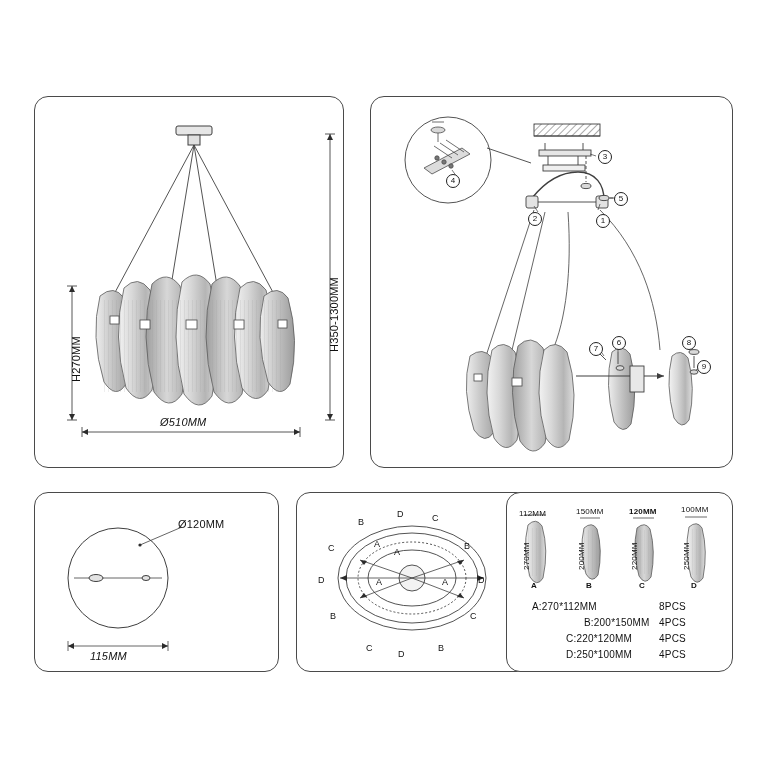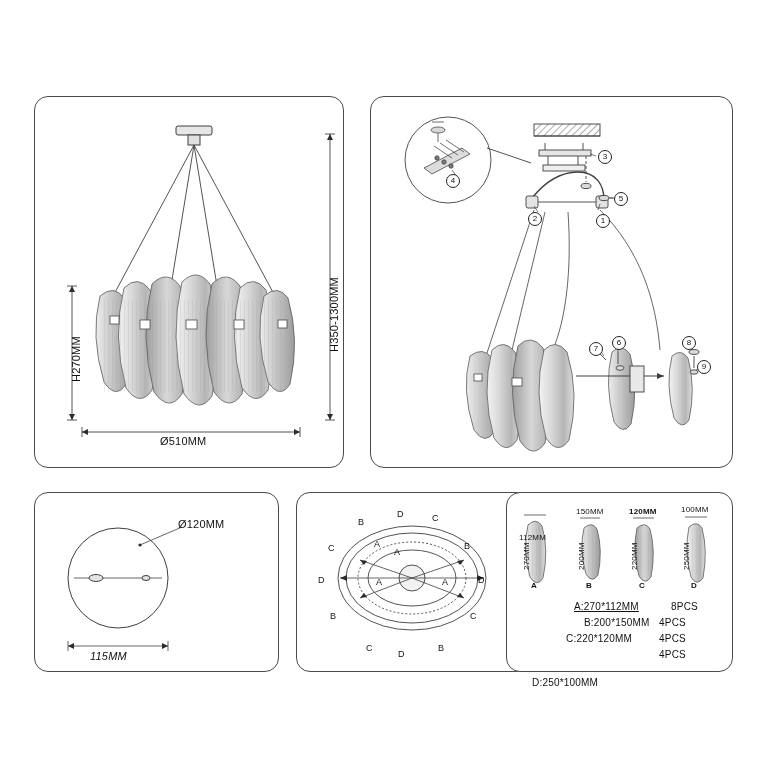--- a/index.html
+++ b/index.html
@@ -300,21 +300,21 @@
     <g stroke="#2b2b2b" stroke-width="0.7" fill="none">
       <path d="M524,515 L546,515"></path>
       <path d="M580,518 L600,518"></path>
       <path d="M633,518 L654,518"></path>
       <path d="M685,517 L707,517"></path>
     </g>
   </svg>
 
   <div class="lbl vert" style="left:70px; top:382px;">H270MM</div>
   <div class="lbl vert" style="left:328px; top:352px;">H350-1300MM</div>
-  <div class="lbl" style="left:160px; top:435px;">Ø510MM</div>
+  <div class="lbl" style="left:160px; top:416px;font-style:italic;">Ø510MM</div>
 
   <div class="lbl" style="left:178px; top:518px;">Ø120MM</div>
   <div class="lbl" style="left:90px; top:650px;font-style:italic;">115MM</div>
 
   <div class="callout-num" style="left:596px; top:214px;">1</div>
   <div class="callout-num" style="left:528px; top:212px;">2</div>
   <div class="callout-num" style="left:598px; top:150px;">3</div>
   <div class="callout-num" style="left:446px; top:174px;">4</div>
   <div class="callout-num" style="left:614px; top:192px;">5</div>
   <div class="callout-num" style="left:612px; top:336px;">6</div>
@@ -332,38 +332,38 @@
   <div class="lbl small" style="left:318px; top:574px;">D</div>
   <div class="lbl small" style="left:376px; top:576px;">A</div>
   <div class="lbl small" style="left:442px; top:576px;">A</div>
   <div class="lbl small" style="left:330px; top:610px;">B</div>
   <div class="lbl small" style="left:366px; top:642px;">C</div>
   <div class="lbl small" style="left:398px; top:648px;">D</div>
   <div class="lbl small" style="left:438px; top:642px;">B</div>
   <div class="lbl small" style="left:470px; top:610px;">C</div>
   <div class="lbl small" style="left:478px; top:574px;">D</div>
 
-  <div class="lbl tiny" style="left:519px; top:532px;">112MM</div>
+  <div class="lbl tiny" style="left:519px; top:508px;">112MM</div>
   <div class="lbl tiny vert" style="left:521px; top:570px;">270MM</div>
   <div class="lbl tiny bold" style="left:531px; top:580px;">A</div>
 
   <div class="lbl tiny" style="left:576px; top:506px;">150MM</div>
   <div class="lbl tiny vert" style="left:576px; top:570px;">200MM</div>
   <div class="lbl tiny bold" style="left:586px; top:580px;">B</div>
 
   <div class="lbl tiny" style="left:629px; top:506px;font-weight:bold;">120MM</div>
   <div class="lbl tiny vert" style="left:629px; top:570px;">220MM</div>
   <div class="lbl tiny bold" style="left:639px; top:580px;">C</div>
 
   <div class="lbl tiny" style="left:681px; top:504px;">100MM</div>
   <div class="lbl tiny vert" style="left:681px; top:570px;">250MM</div>
   <div class="lbl tiny bold" style="left:691px; top:580px;">D</div>
 
-  <div class="lbl mid" style="left:574px; top:601px;text-decoration:underline;">A:270*112MM</div>
-  <div class="lbl mid" style="left:659px; top:601px;margin-left:12px;">8PCS</div>
+  <div class="lbl mid" style="left:532px; top:601px;">A:270*112MM</div>
+  <div class="lbl mid" style="left:659px; top:601px;">8PCS</div>
   <div class="lbl mid" style="left:566px; top:617px;padding-left:18px;">B:200*150MM</div>
   <div class="lbl mid" style="left:659px; top:617px;">4PCS</div>
   <div class="lbl mid" style="left:566px; top:633px;">C:220*120MM</div>
   <div class="lbl mid" style="left:659px; top:633px;">4PCS</div>
-  <div class="lbl mid" style="left:532px; top:649px;margin-top:28px;">D:250*100MM</div>
+  <div class="lbl mid" style="left:566px; top:649px;">D:250*100MM</div>
   <div class="lbl mid" style="left:659px; top:649px;">4PCS</div>
 
 </div>
 
 </body></html>

